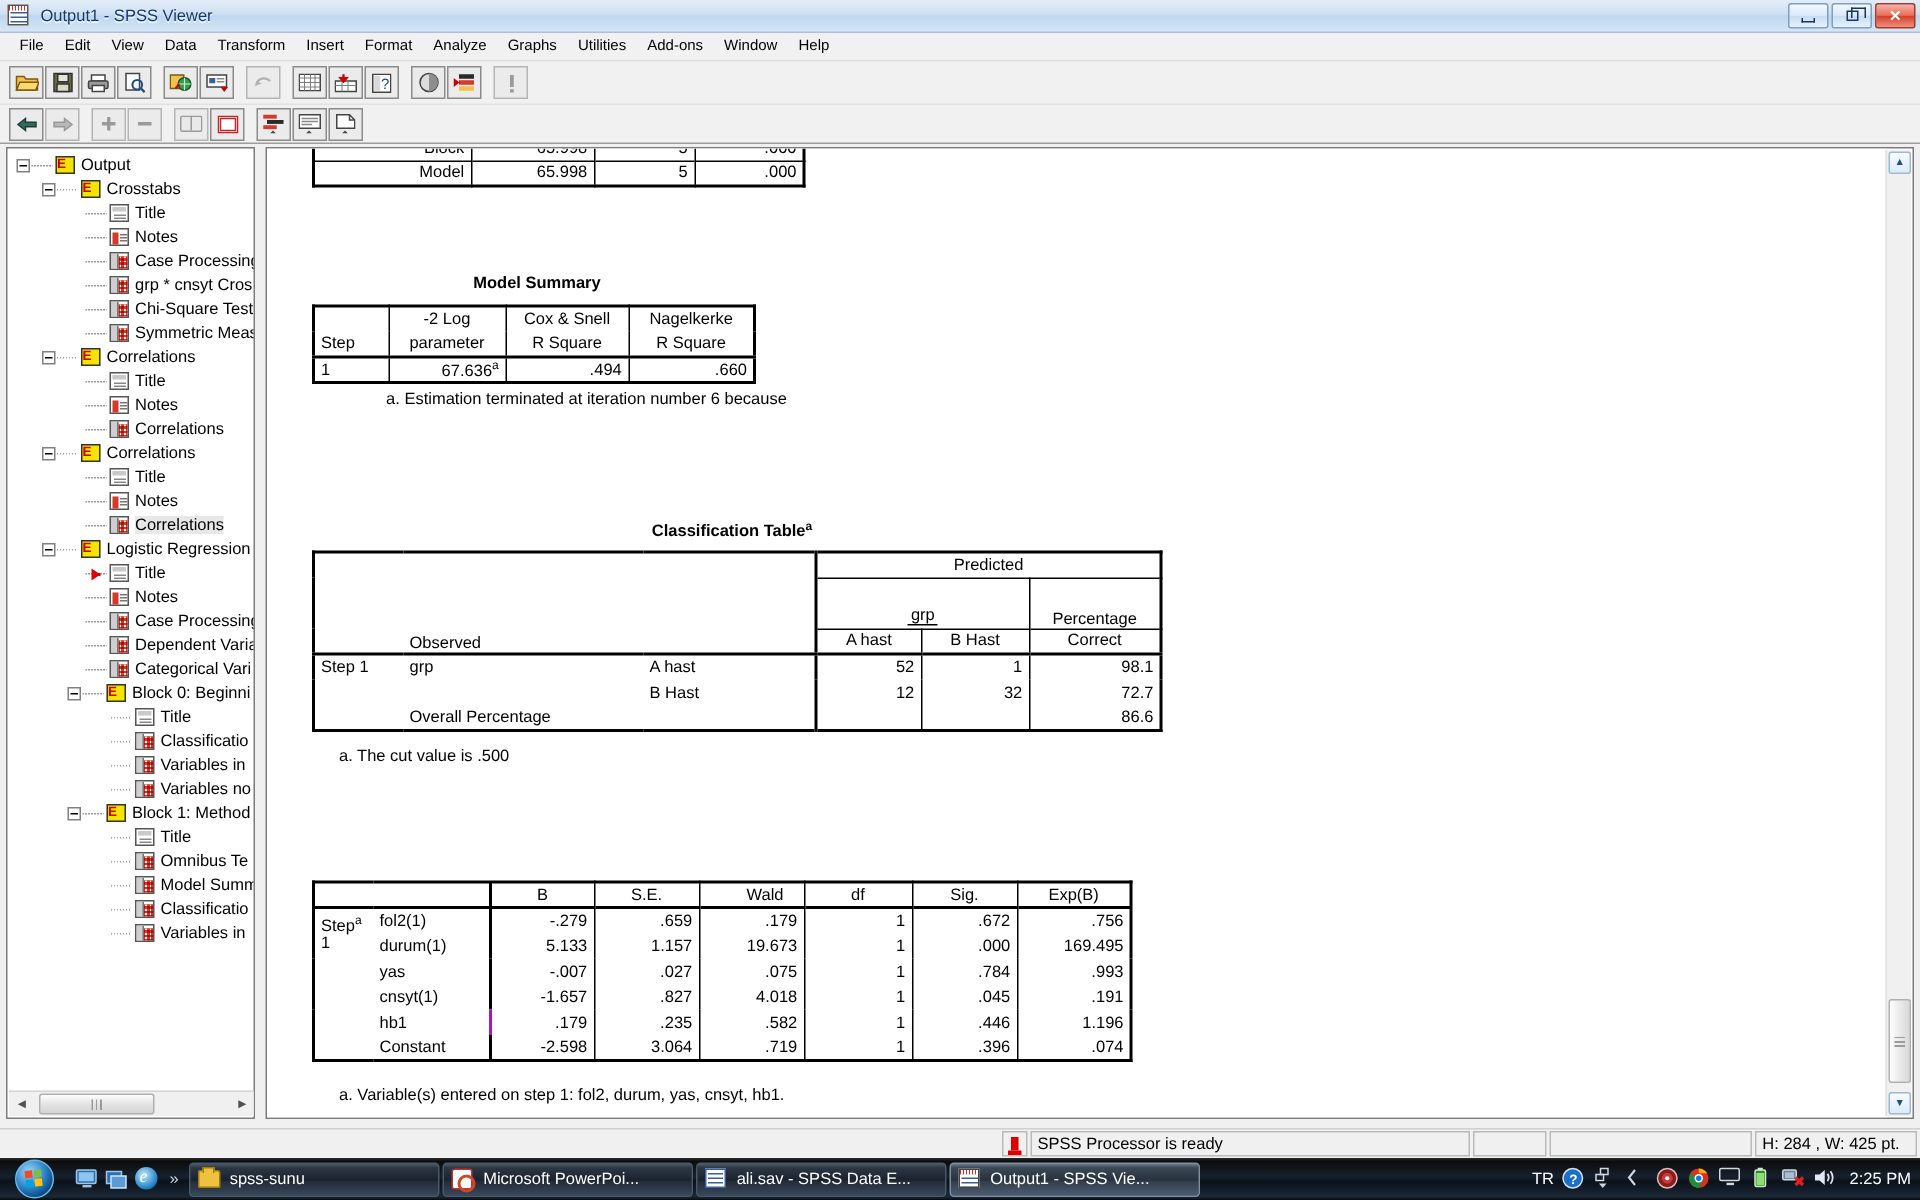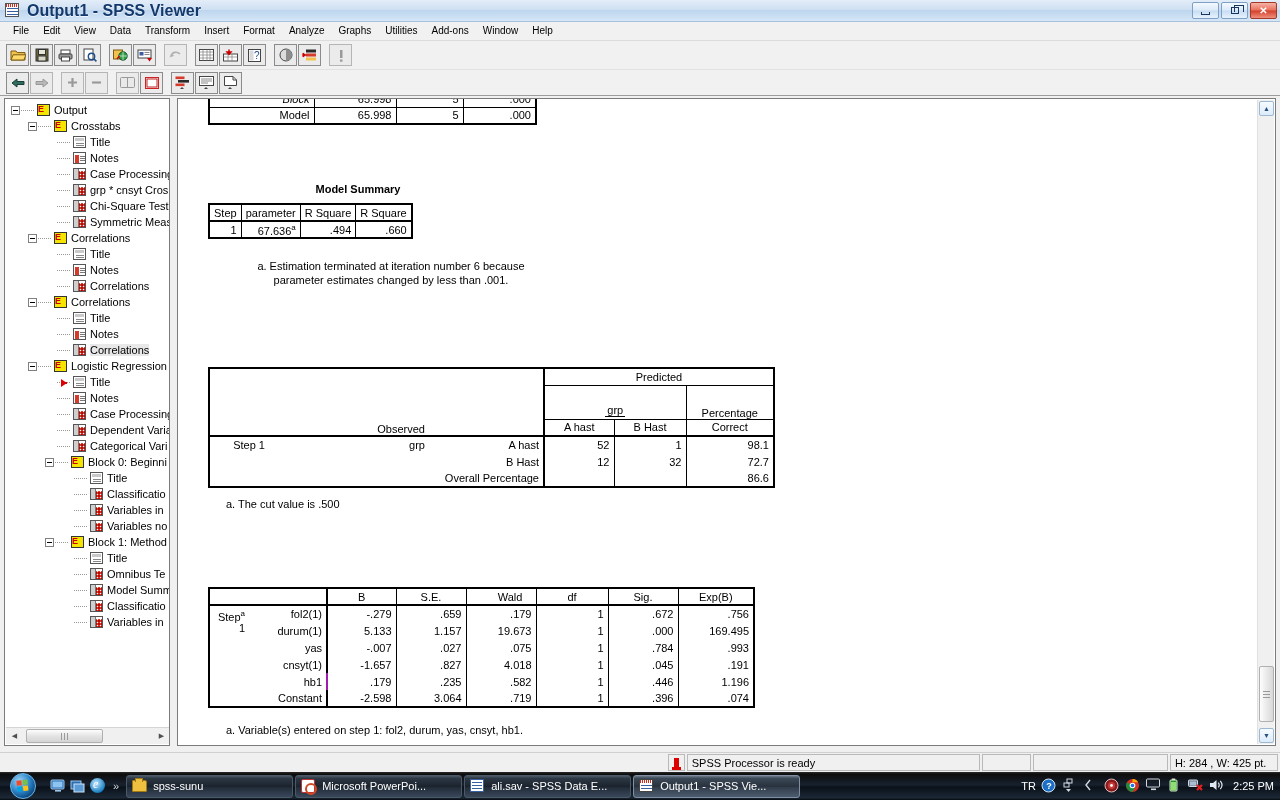--- a/index.html
+++ b/index.html
@@ -41,23 +41,22 @@
   .spss-doc-icon:before {
     content:""; position:absolute; left:1px; top:4px; width:11px; height:1px;
     background:#3a5fa0;
     box-shadow: 0 3px 0 #3a5fa0, 0 6px 0 #3a5fa0;
   }
   .spss-doc-icon:after {
     content:""; position:absolute; left:0; top:0; width:14px; height:3px;
     background: repeating-linear-gradient(90deg,#d42b1c 0 1px,#fff 1px 2px);
   }
   #title-text {
-    font-size: 16px; color: #13386b; flex: 1;
+    font-size: 11px; color: #13386b; flex: 1;
     text-shadow: 0 1px 0 rgba(255,255,255,.7);
-    font-weight: bold;
   }
   #win-buttons { display: flex; gap: 2px; margin-right: 3px; }
   .win-btn {
     width: 27px; height: 17px;
     border: 1px solid #7fa0c4;
     border-radius: 2px;
     background: linear-gradient(to bottom,#f3f9ff 0%,#dceaf8 48%,#c6dcf2 52%,#e7f2fd 100%);
     display: flex; align-items: center; justify-content: center;
     font-size: 10px; color: #17375e; position: relative;
   }
@@ -250,21 +249,21 @@
   table.spss td, table.spss th {
     border: 1px solid #000;
     padding: 0 4px;
     font-weight: normal;
     height: 17px;
     vertical-align: middle;
     white-space: nowrap;
   }
   table.spss .ctr { text-align: center; }
   table.spss .rt  { text-align: right; }
-  table.spss .lt  { text-align: right; }
+  table.spss .lt  { text-align: left; }
   table.spss .thick-b { border-bottom: 2px solid #000; }
   .outer { border: 2px solid #000; }
   .fnote { font-size: 11px; color: #000; }
   sup { font-size: 8px; vertical-align: super; }
 
   
   #statusbar {
     position: absolute; left: 0; top: 752px; width: 1280px; height: 20px;
     background: #f0f0f0;
     display: flex; align-items: center;
@@ -860,61 +859,69 @@
 
     <div id="splitter"></div>
 
     <div id="output-pane">
       <div id="output-canvas">
 
         <div style="position:absolute; left:30px; top:-10px;">
           <table class="spss outer">
             <tbody>
                 <tr>
-              <td class="rt" style="width:105px; border-bottom:none;font-style:italic;">Block</td>
+              <td class="rt" style="width:105px; border-bottom:none;">Block</td>
               <td class="rt" style="width:82px; border-bottom:none;">65.998</td>
               <td class="rt" style="width:67px; border-bottom:none;">5</td>
               <td class="rt" style="width:73px; border-bottom:none;">.000</td>
             </tr>
             <tr>
               <td class="rt">Model</td>
               <td class="rt">65.998</td>
               <td class="rt">5</td>
               <td class="rt">.000</td>
             </tr>
           </tbody>
             </table>
         </div>
 
         <div style="position:absolute; left:30px; top:84px; width:300px;" class="spss-title">Model Summary</div>
 
         <div style="position:absolute; left:30px; top:104px;">
           <table class="spss outer">
             <tbody>
+                <tr>
+              <td class="ctr" style="width:50px; border-bottom:none; vertical-align:bottom;" rowspan="1">&nbsp;</td>
+              <td class="ctr" style="width:78px; border-bottom:none;">-2 Log</td>
+              <td class="ctr" style="width:82px; border-bottom:none;">Cox &amp; Snell</td>
+              <td class="ctr" style="width:84px; border-bottom:none;">Nagelkerke</td>
+            </tr>
             <tr>
               <td class="lt thick-b" style="border-top:none;">Step</td>
               <td class="ctr thick-b" style="border-top:none;">parameter</td>
               <td class="ctr thick-b" style="border-top:none;">R Square</td>
               <td class="ctr thick-b" style="border-top:none;">R Square</td>
             </tr>
             <tr>
               <td class="lt">1</td>
               <td class="rt"><span>67.636</span><sup>a</sup></td>
               <td class="rt">.494</td>
               <td class="rt">.660</td>
             </tr>
           </tbody>
             </table>
         </div>
 
         <div style="position:absolute; left:48px; top:160px; width:330px; text-align:center; line-height:14px;" class="fnote">
           <div>a. Estimation terminated at iteration number 6 because</div>
-          <div>parameter estimates changed by less than .001.</div>
         </div>
 
+        <div style="position:absolute; left:30px; top:247px; width:560px;" class="spss-title">
+          <span>Classification Table</span><sup>a</sup>
+        </div>
 
         <div style="position:absolute; left:30px; top:268px;">
           <table class="spss outer">
 
             <tbody>
                 <tr>
               <td rowspan="4" style="width:60px; border-right:none; border-bottom:2px solid #000;">&nbsp;</td>
               <td rowspan="4" style="width:160px; border-left:none; border-right:none; border-bottom:2px solid #000; vertical-align:bottom;" class="lt">Observed</td>
               <td rowspan="4" style="width:115px; border-left:none; border-bottom:2px solid #000;">&nbsp;</td>
               <td class="ctr" colspan="3" style="border-left:2px solid #000;">Predicted</td>

